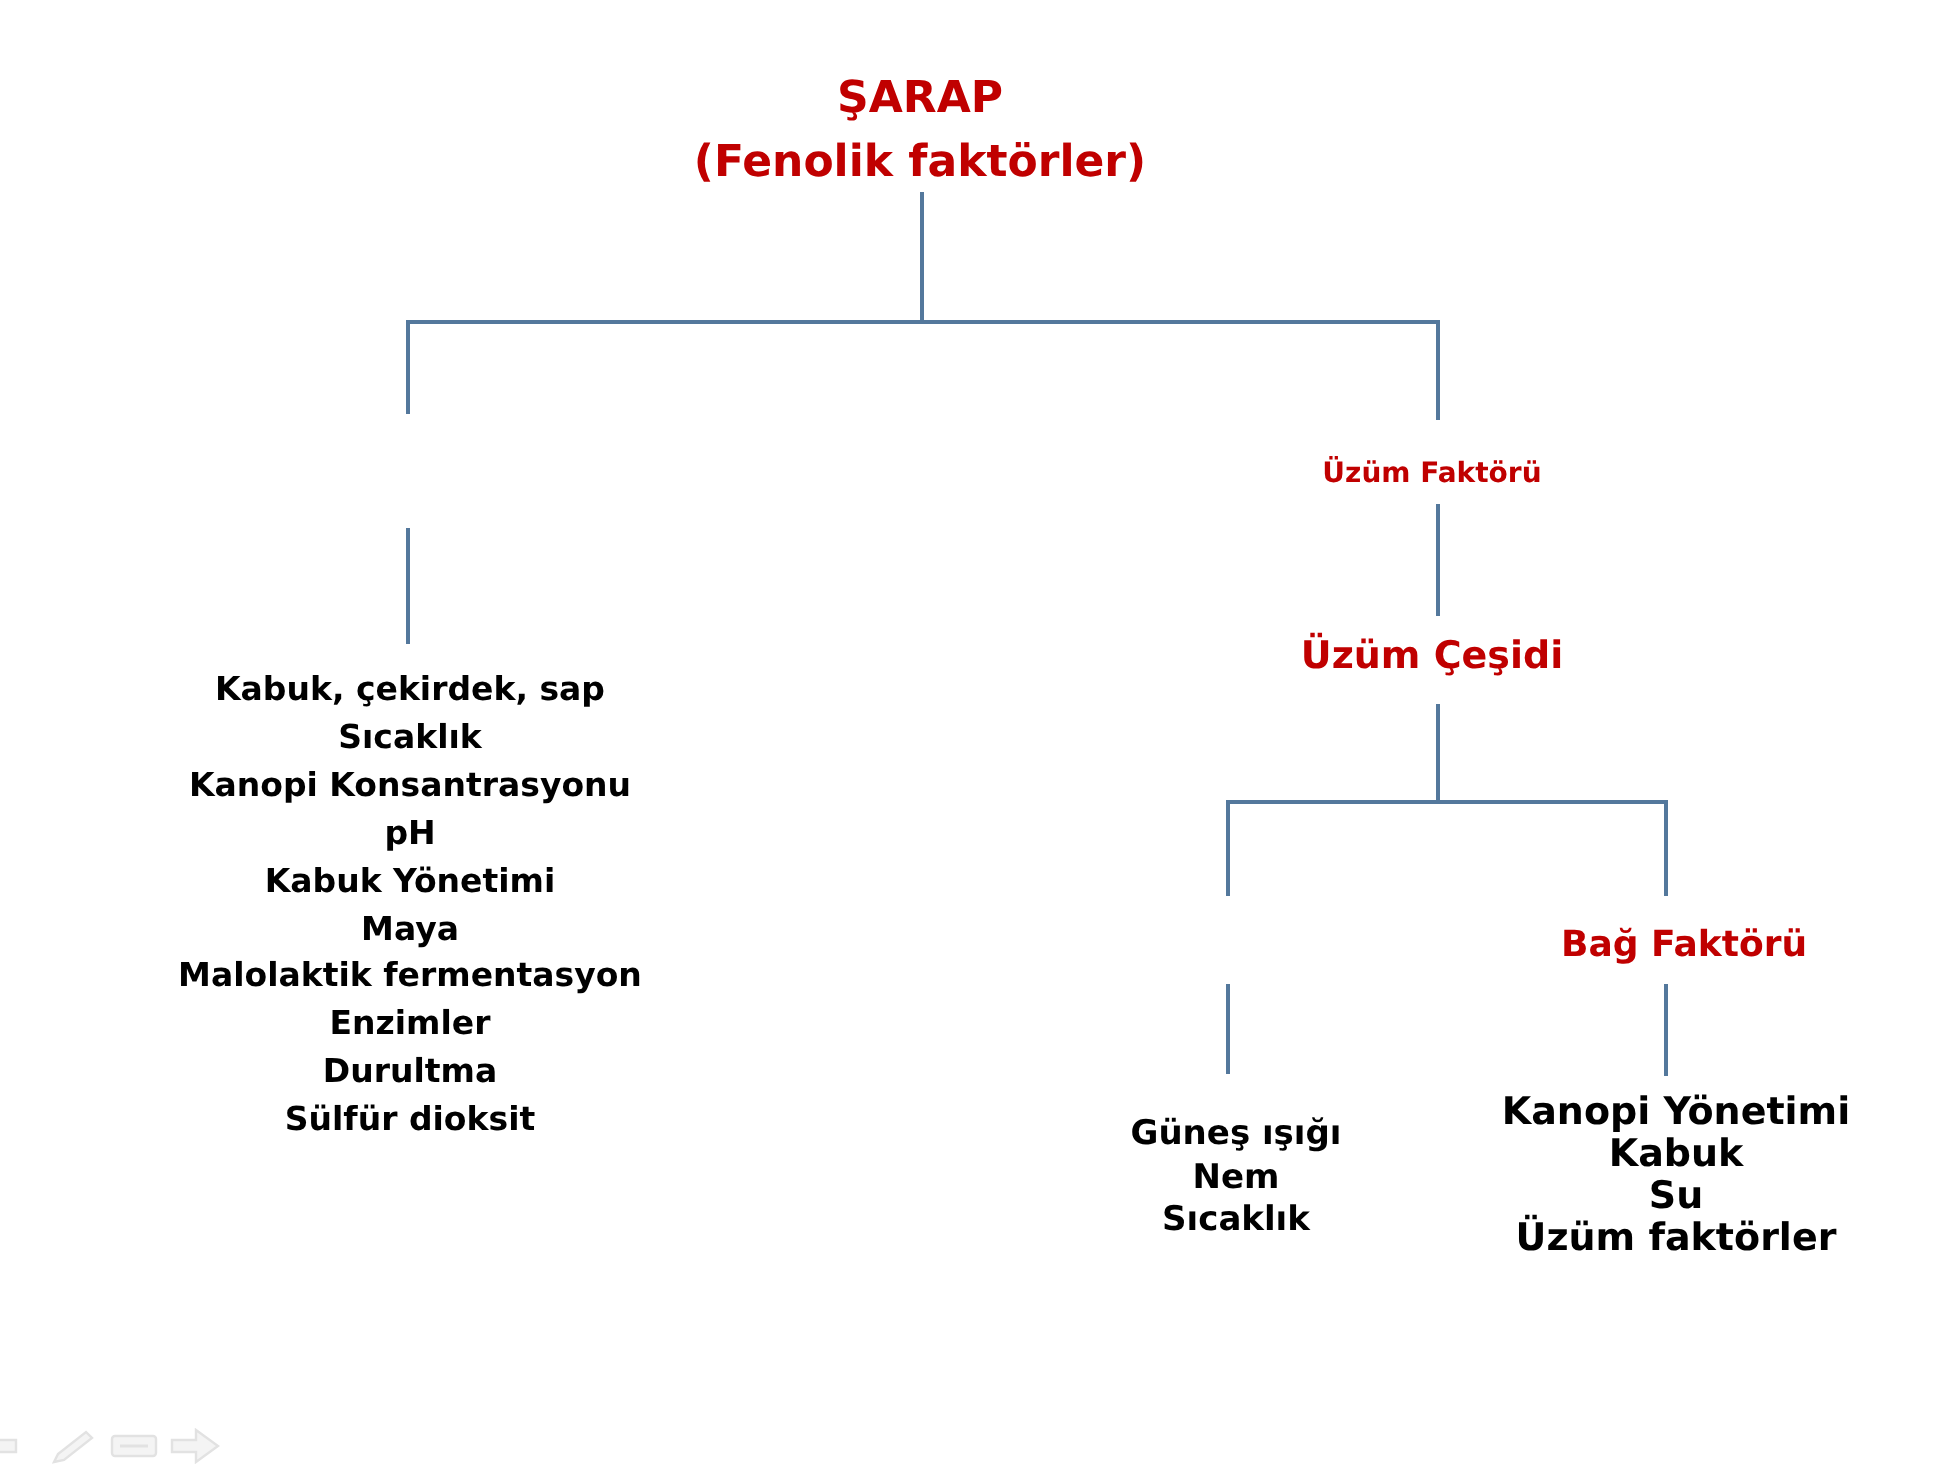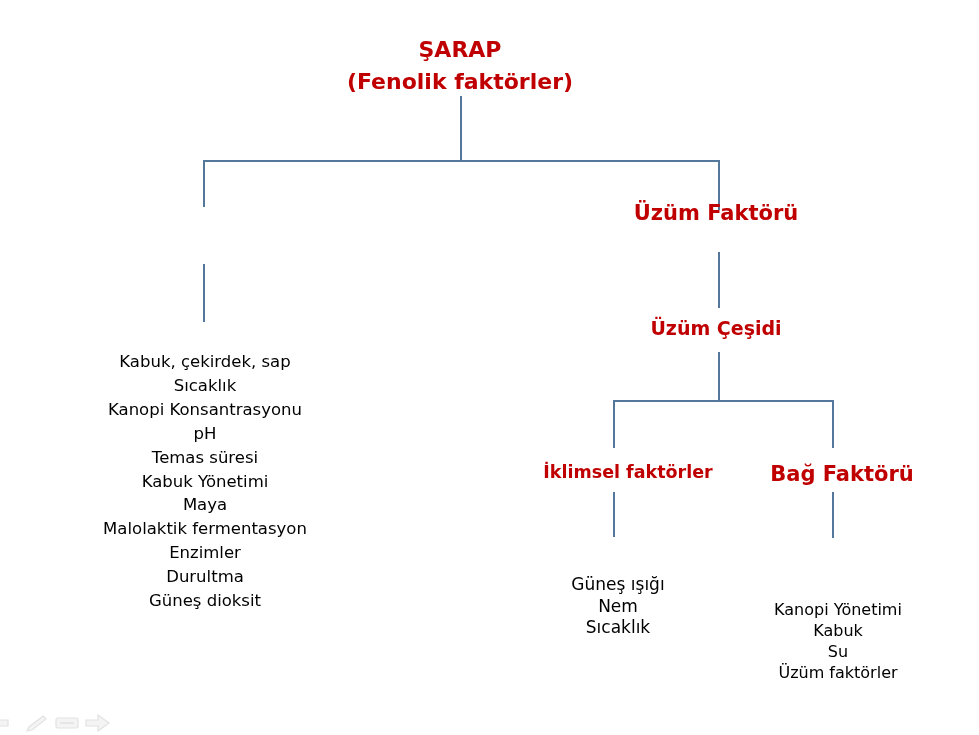--- a/index.html
+++ b/index.html
@@ -25,31 +25,31 @@
   .c7  { left: 718px; top: 352px; height: 48px; }   
   .c8  { left: 613px; top: 400px; width: 221px; }   
   .c9  { left: 613px; top: 400px; height: 48px; }   
   .c10 { left: 832px; top: 400px; height: 48px; }   
   .c11 { left: 613px; top: 492px; height: 45px; }   
   .c12 { left: 832px; top: 492px; height: 46px; }   
 
   
   .node { position: absolute; text-align: center; }
   .red  { color: var(--red, #c00000); font-weight: 700; }
-  .blk  { color: var(--black, #000000); font-weight: 400; margin-top: 17px; }
+  .blk  { color: var(--black, #000000); font-weight: 700; }
 
   .root-node      { left: 288px; top: 14px;  width: 344px; font-size: 22px; line-height: 32px; margin-top: 20px; }
   .vinif-title    { left: 45px;  top: 219px; width: 320px; font-size: 22px; }
   .vinif-list     { left: 45px;  top: 333px; width: 320px; font-size: 16.5px; line-height: 23.9px; }
-  .grape-title    { left: 556px; top: 201px; width: 320px; font-size: 21px; }
+  .grape-title    { left: 556px; top: 229px; width: 320px; font-size: 14px; }
   .variety-node   { left: 586px; top: 317px; width: 260px; font-size: 19px; text-align: center; }
   .climate-title  { left: 498px; top: 462px; width: 260px; font-size: 17.5px; }
-  .vineyard-title { left: 712px; top: 462px; width: 260px; font-size: 21px; }
+  .vineyard-title { left: 712px; top: 462px; width: 260px; font-size: 18px; }
   .climate-list   { left: 518px; top: 557px; width: 200px; font-size: 17px; line-height: 21.5px; }
-  .vineyard-list  { left: 728px; top: 582px; width: 220px; font-size: 16px; line-height: 21px; }
+  .vineyard-list  { left: 728px; top: 546px; width: 220px; font-size: 19px; line-height: 21px; }
 
   
   .ss-icon { position: absolute; top: 714px; }
   .ss-prev { left: -16px; }
   .ss-pen  { left: 25px; }
   .ss-menu { left: 55px; }
   .ss-next { left: 84px; }
 </style>
 </head>
 <body>
@@ -72,33 +72,31 @@
   <div class="node root-node red">
     <div>ŞARAP</div>
     <div>(Fenolik faktörler)</div>
   </div>
 
   <div class="node vinif-list blk">
       <div>Kabuk, çekirdek, sap</div>
       <div>Sıcaklık</div>
       <div>Kanopi Konsantrasyonu</div>
       <div>pH</div>
-      <div>Temas süresi</div>
       <div>Kabuk Yönetimi</div>
       <div>Maya</div>
       <div>Malolaktik fermentasyon</div>
       <div>Enzimler</div>
       <div>Durultma</div>
-      <div>Güneş dioksit</div>
+      <div>Sülfür dioksit</div>
     </div>
 
   <div class="node grape-title red">Üzüm Faktörü</div>
   <div class="node variety-node red">Üzüm Çeşidi</div>
 
-  <div class="node climate-title red">İklimsel faktörler</div>
   <div class="node vineyard-title red">Bağ Faktörü</div>
 
   <div class="node climate-list blk">
       <div>Güneş ışığı</div>
       <div>Nem</div>
       <div>Sıcaklık</div>
     </div>
   <div class="node vineyard-list blk">
       <div>Kanopi Yönetimi</div>
       <div>Kabuk</div>

